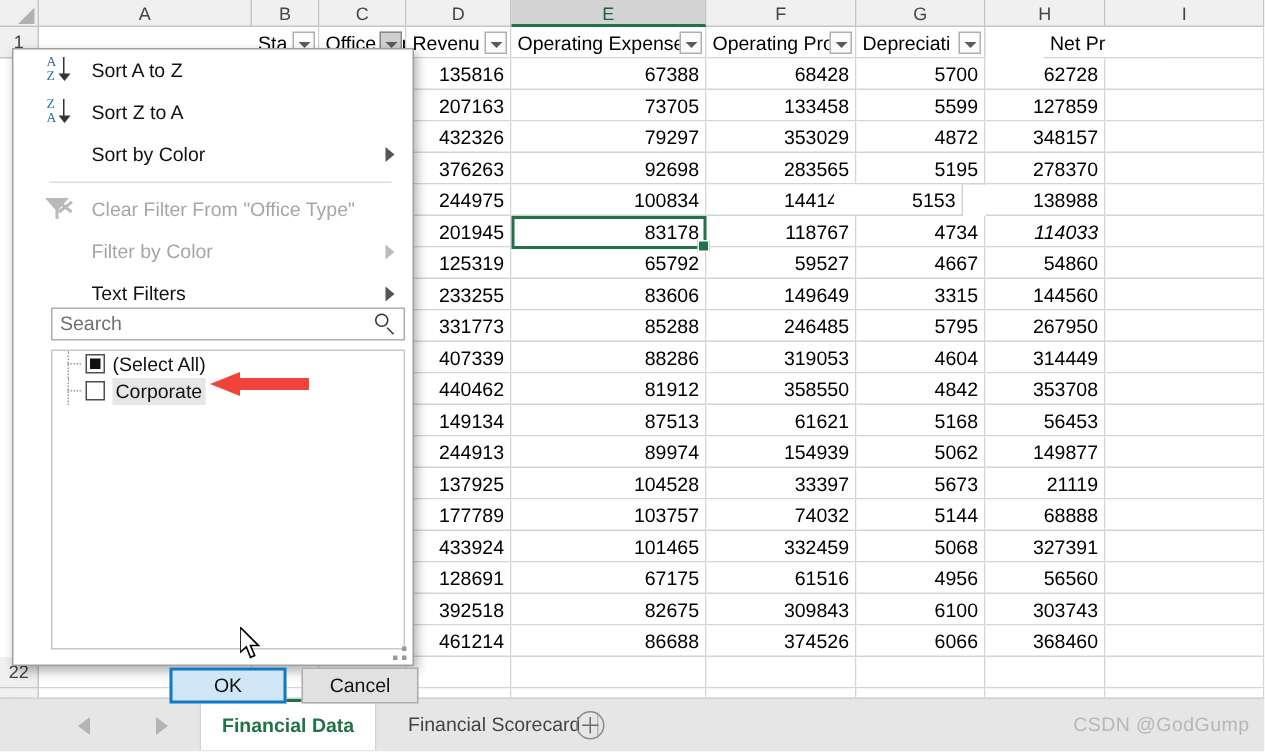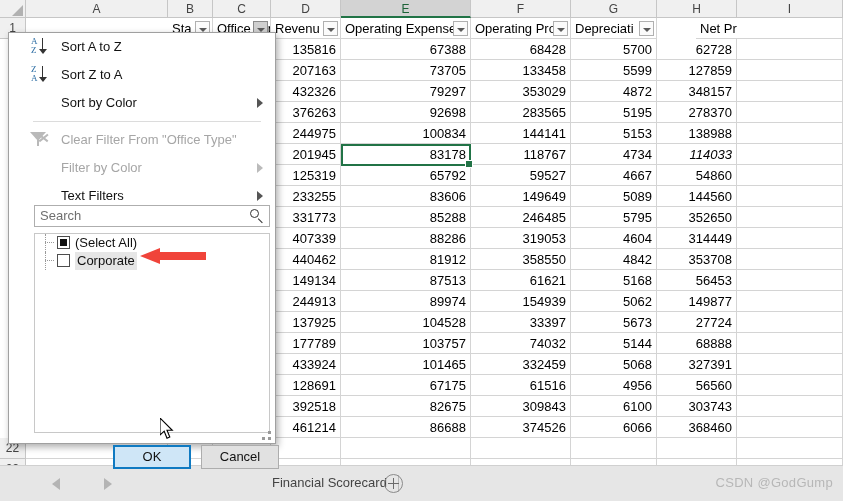--- a/index.html
+++ b/index.html
@@ -307,21 +307,21 @@
       <div class="cell num" style="left:471px;top:102px;width:100px;">283565</div>
       <div class="cell num" style="left:571px;top:102px;width:86px;">5195</div>
       <div class="cell num" style="left:657px;top:102px;width:80px;">278370</div>
       <div class="cell" style="left:737px;top:102px;width:106px;"></div>
       <div class="cell" style="left:26px;top:123px;width:142px;"></div>
       <div class="cell" style="left:168px;top:123px;width:45px;"></div>
       <div class="cell" style="left:213px;top:123px;width:58px;"></div>
       <div class="cell num" style="left:271px;top:123px;width:70px;">244975</div>
       <div class="cell num" style="left:341px;top:123px;width:130px;">100834</div>
       <div class="cell num" style="left:471px;top:123px;width:100px;">144141</div>
-      <div class="cell num" style="left:571px;top:123px;width:86px;">5153</div>
+      <div class="cell num" style="left:556px;top:123px;width:86px;">5153</div>
       <div class="cell num" style="left:657px;top:123px;width:80px;">138988</div>
       <div class="cell" style="left:737px;top:123px;width:106px;"></div>
       <div class="cell" style="left:26px;top:144px;width:142px;"></div>
       <div class="cell" style="left:168px;top:144px;width:45px;"></div>
       <div class="cell" style="left:213px;top:144px;width:58px;"></div>
       <div class="cell num" style="left:271px;top:144px;width:70px;">201945</div>
       <div class="cell num" style="left:341px;top:144px;width:130px;">83178</div>
       <div class="cell num" style="left:471px;top:144px;width:100px;">118767</div>
       <div class="cell num" style="left:571px;top:144px;width:86px;">4734</div>
       <div class="cell num" style="left:657px;top:144px;width:80px;font-style:italic;">114033</div>
@@ -334,31 +334,31 @@
       <div class="cell num" style="left:471px;top:165px;width:100px;">59527</div>
       <div class="cell num" style="left:571px;top:165px;width:86px;">4667</div>
       <div class="cell num" style="left:657px;top:165px;width:80px;">54860</div>
       <div class="cell" style="left:737px;top:165px;width:106px;"></div>
       <div class="cell" style="left:26px;top:186px;width:142px;"></div>
       <div class="cell" style="left:168px;top:186px;width:45px;"></div>
       <div class="cell" style="left:213px;top:186px;width:58px;"></div>
       <div class="cell num" style="left:271px;top:186px;width:70px;">233255</div>
       <div class="cell num" style="left:341px;top:186px;width:130px;">83606</div>
       <div class="cell num" style="left:471px;top:186px;width:100px;">149649</div>
-      <div class="cell num" style="left:571px;top:186px;width:86px;">5089</div>
+      <div class="cell num" style="left:571px;top:186px;width:86px;">3315</div>
       <div class="cell num" style="left:657px;top:186px;width:80px;">144560</div>
       <div class="cell" style="left:737px;top:186px;width:106px;"></div>
       <div class="cell" style="left:26px;top:207px;width:142px;"></div>
       <div class="cell" style="left:168px;top:207px;width:45px;"></div>
       <div class="cell" style="left:213px;top:207px;width:58px;"></div>
       <div class="cell num" style="left:271px;top:207px;width:70px;">331773</div>
       <div class="cell num" style="left:341px;top:207px;width:130px;">85288</div>
       <div class="cell num" style="left:471px;top:207px;width:100px;">246485</div>
       <div class="cell num" style="left:571px;top:207px;width:86px;">5795</div>
-      <div class="cell num" style="left:657px;top:207px;width:80px;">352650</div>
+      <div class="cell num" style="left:657px;top:207px;width:80px;">267950</div>
       <div class="cell" style="left:737px;top:207px;width:106px;"></div>
       <div class="cell" style="left:26px;top:228px;width:142px;"></div>
       <div class="cell" style="left:168px;top:228px;width:45px;"></div>
       <div class="cell" style="left:213px;top:228px;width:58px;"></div>
       <div class="cell num" style="left:271px;top:228px;width:70px;">407339</div>
       <div class="cell num" style="left:341px;top:228px;width:130px;">88286</div>
       <div class="cell num" style="left:471px;top:228px;width:100px;">319053</div>
       <div class="cell num" style="left:571px;top:228px;width:86px;">4604</div>
       <div class="cell num" style="left:657px;top:228px;width:80px;">314449</div>
       <div class="cell" style="left:737px;top:228px;width:106px;"></div>
@@ -389,21 +389,21 @@
       <div class="cell num" style="left:571px;top:291px;width:86px;">5062</div>
       <div class="cell num" style="left:657px;top:291px;width:80px;">149877</div>
       <div class="cell" style="left:737px;top:291px;width:106px;"></div>
       <div class="cell" style="left:26px;top:312px;width:142px;"></div>
       <div class="cell" style="left:168px;top:312px;width:45px;"></div>
       <div class="cell" style="left:213px;top:312px;width:58px;"></div>
       <div class="cell num" style="left:271px;top:312px;width:70px;">137925</div>
       <div class="cell num" style="left:341px;top:312px;width:130px;">104528</div>
       <div class="cell num" style="left:471px;top:312px;width:100px;">33397</div>
       <div class="cell num" style="left:571px;top:312px;width:86px;">5673</div>
-      <div class="cell num" style="left:657px;top:312px;width:80px;">27724</div>
+      <div class="cell num" style="left:657px;top:312px;width:80px;">21119</div>
       <div class="cell" style="left:737px;top:312px;width:106px;"></div>
       <div class="cell" style="left:26px;top:333px;width:142px;"></div>
       <div class="cell" style="left:168px;top:333px;width:45px;"></div>
       <div class="cell" style="left:213px;top:333px;width:58px;"></div>
       <div class="cell num" style="left:271px;top:333px;width:70px;">177789</div>
       <div class="cell num" style="left:341px;top:333px;width:130px;">103757</div>
       <div class="cell num" style="left:471px;top:333px;width:100px;">74032</div>
       <div class="cell num" style="left:571px;top:333px;width:86px;">5144</div>
       <div class="cell num" style="left:657px;top:333px;width:80px;">68888</div>
       <div class="cell" style="left:737px;top:333px;width:106px;"></div>
@@ -560,20 +560,21 @@
 </div>
 
 <svg id="cursor" viewBox="0 0 16 24">
   <polygon points="0,0 0,17 4.2,13.2 7,20.2 9.8,19 7,12.3 12.3,12.3" fill="#ffffff" stroke="#000000" stroke-width="1.1"></polygon>
 </svg>
 
 <div id="tabbar">
   <div class="navarrow" id="nav-prev"></div>
   <div class="navarrow" id="nav-next"></div>
 
+  <div class="sheet-tab active" style="left:133px;">Financial Data</div>
   <div class="sheet-tab" style="left:258px;">Financial Scorecard</div>
 
   <div id="tab-divider"></div>
 
   <div id="add-sheet">
     <span class="ring"></span>
       <span class="hh"></span>
       <span class="vv"></span>
   </div>
 

